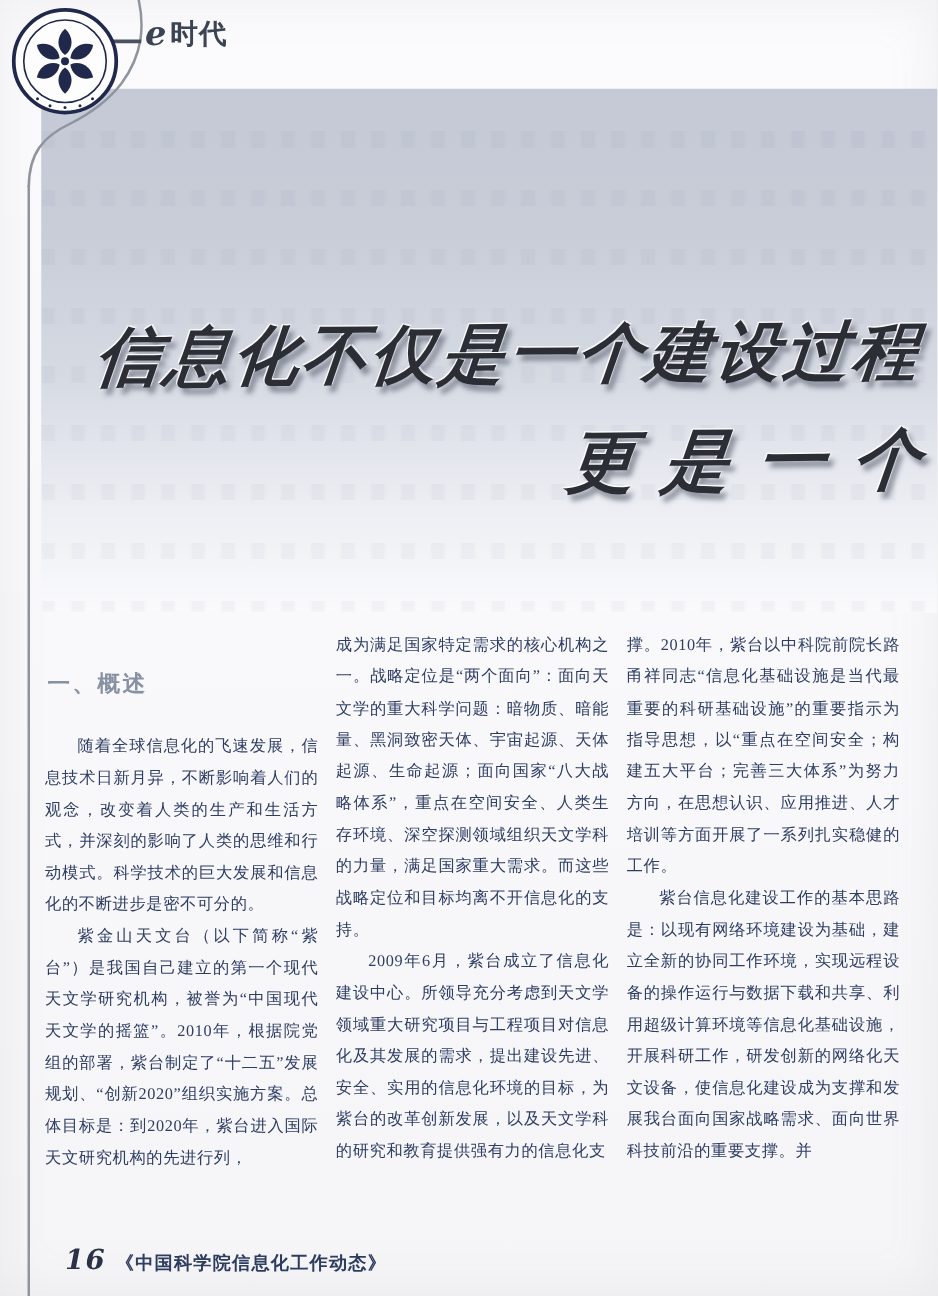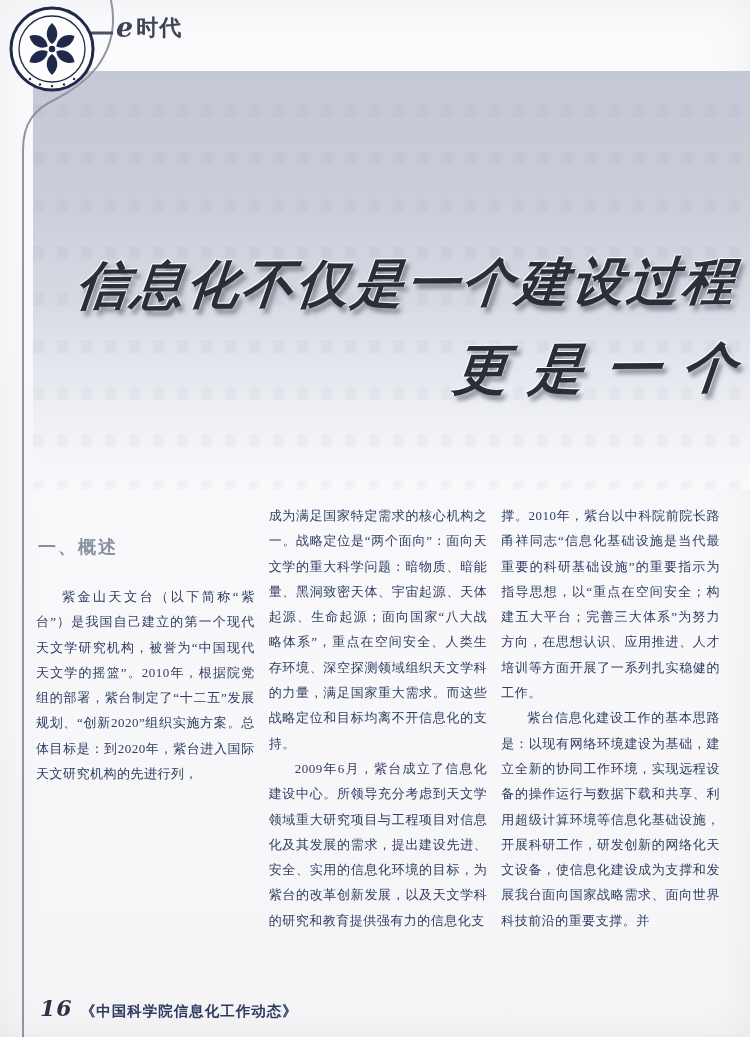--- a/index.html
+++ b/index.html
@@ -77,21 +77,21 @@
     margin:0 0 25px 2px;
   }
   .para{
     margin:0;font-size:13px;line-height:25.3px;
     text-align:justify;letter-spacing:.5px;
   }
   .para.indent{text-indent:2em;}
 
   
   .footer{
-    position:absolute;left:40px;top:995px;display:flex;align-items:baseline;
+    position:absolute;left:52px;top:995px;display:flex;align-items:baseline;
   }
   .page-num{
     font-family:"DejaVu Serif",serif;font-style:italic;font-weight:bold;
     font-size:22px;color:#2b3246;letter-spacing:1px;
   }
   .journal{
     font-family:"Liberation Sans",sans-serif;font-weight:bold;
     font-size:14.5px;color:#2e3c60;margin-left:8px;letter-spacing:1px;
   }
 </style>
@@ -139,20 +139,21 @@
 
   <div class="v-rule"></div>
 
   <div class="header-label">
     <span class="lat">e</span><span class="cjk">时代</span>
   </div>
 
   <div class="columns">
     <div class="col col-first">
       <h2 class="sec-heading">一、概述</h2>
+      <p class="para indent">随着全球信息化的飞速发展，信息技术日新月异，不断影响着人们的观念，改变着人类的生产和生活方式，并深刻的影响了人类的思维和行动模式。科学技术的巨大发展和信息化的不断进步是密不可分的。</p>
       <p class="para indent">紫金山天文台（以下简称“紫台”）是我国自己建立的第一个现代天文学研究机构，被誉为“中国现代天文学的摇篮”。2010年，根据院党组的部署，紫台制定了“十二五”发展规划、“创新2020”组织实施方案。总体目标是：到2020年，紫台进入国际天文研究机构的先进行列，</p>
     </div>
     <div class="col">
       <p class="para">成为满足国家特定需求的核心机构之一。战略定位是“两个面向”：面向天文学的重大科学问题：暗物质、暗能量、黑洞致密天体、宇宙起源、天体起源、生命起源；面向国家“八大战略体系”，重点在空间安全、人类生存环境、深空探测领域组织天文学科的力量，满足国家重大需求。而这些战略定位和目标均离不开信息化的支持。</p>
       <p class="para indent">2009年6月，紫台成立了信息化建设中心。所领导充分考虑到天文学领域重大研究项目与工程项目对信息化及其发展的需求，提出建设先进、安全、实用的信息化环境的目标，为紫台的改革创新发展，以及天文学科的研究和教育提供强有力的信息化支</p>
     </div>
     <div class="col">
       <p class="para">撑。2010年，紫台以中科院前院长路甬祥同志“信息化基础设施是当代最重要的科研基础设施”的重要指示为指导思想，以“重点在空间安全；构建五大平台；完善三大体系”为努力方向，在思想认识、应用推进、人才培训等方面开展了一系列扎实稳健的工作。</p>
       <p class="para indent">紫台信息化建设工作的基本思路是：以现有网络环境建设为基础，建立全新的协同工作环境，实现远程设备的操作运行与数据下载和共享、利用超级计算环境等信息化基础设施，开展科研工作，研发创新的网络化天文设备，使信息化建设成为支撑和发展我台面向国家战略需求、面向世界科技前沿的重要支撑。并</p>
     </div>

